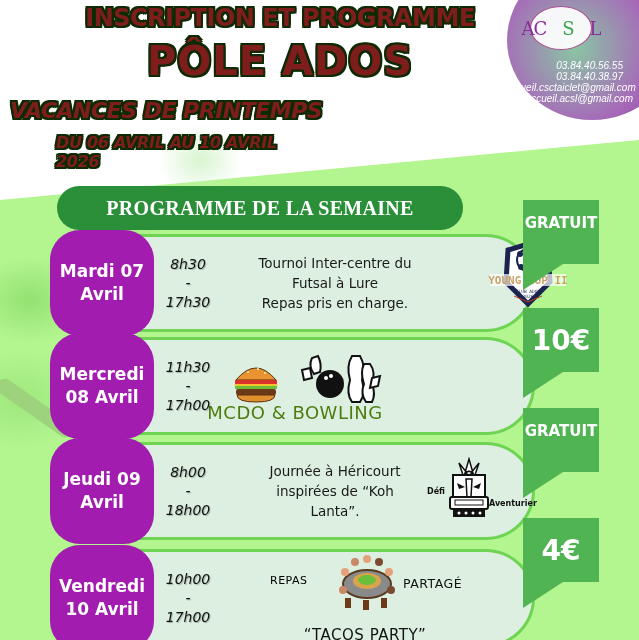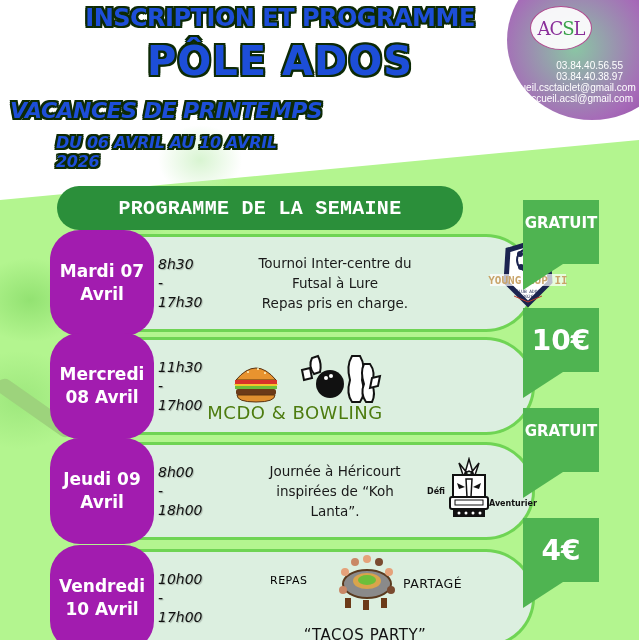--- a/index.html
+++ b/index.html
@@ -26,78 +26,79 @@
   }
   .bg-branch {
     position: absolute; left: -10px; top: 400px; width: 90px; height: 16px;
     background: #9dd37c; border-radius: 8px; transform: rotate(35deg);
   }
 
   
   .title {
     position: absolute; left: 0; width: 530px; text-align: center;
     font-family: "DejaVu Sans", sans-serif; font-weight: bold;
-    color: #1d4ed8;
+    color: #7f1d1d;
     text-shadow:
       -2px -2px 0 #0d2a05, 2px -2px 0 #0d2a05, -2px 2px 0 #0d2a05, 2px 2px 0 #0d2a05,
       0 -2px 0 #0d2a05, 0 2px 0 #0d2a05, -2px 0 0 #0d2a05, 2px 0 0 #0d2a05;
   }
   .t1 { top: 4px; left: 60px; width: 440px; font-size: 24px; letter-spacing: -0.5px; }
   .t2 { top: 38px; left: 120px; width: 320px; font-size: 40px; letter-spacing: 1px; }
   .t3 { top: 98px; left: 10px; width: 330px; text-align: left; font-size: 22px; font-style: italic; letter-spacing: -0.5px; }
   .t4 { top: 133px; left: 20px; width: 300px; text-align: left; font-size: 16px; font-style: italic; letter-spacing: -0.3px; padding-left: 36px; }
 
   
   .contact {
     position: absolute; left: 507px; top: -40px; width: 170px; height: 160px;
     border-radius: 50%;
     background: radial-gradient(circle at 40% 55%, #8ac6a4 0%, #a66bb8 55%, #8a2f9a 100%);
   }
   .logo-oval {
     position: absolute; left: 530px; top: 6px; width: 62px; height: 44px;
     border-radius: 50%; background: rgba(255,255,255,0.92);
     border: 1px solid #b04a8f;
     display: flex; align-items: center; justify-content: center;
-    font-family: "DejaVu Serif", serif; font-size: 18px; color: #8a2f9a; letter-spacing: -1px;
+    font-family: "DejaVu Serif", serif; font-size: 18px; color: #8a2f9a; letter-spacing: -1px; gap: 16px;
   }
   .logo-oval .s { color: #3aa24b; }
   .contact-lines {
     position: absolute; left: 505px; top: 60px; width: 134px; text-align: right;
     font-family: "Liberation Sans", sans-serif; color: #ffffff; font-size: 10px; line-height: 11px;
     padding-right: 4px;
+    font-style: italic;
   }
   .contact-lines div:nth-child(1), .contact-lines div:nth-child(2) { padding-right: 12px; }
   .contact-lines div:nth-child(4) { padding-right: 2px; }
 
   
   .section-head {
     position: absolute; left: 57px; top: 186px; width: 406px; height: 44px;
     background: #2b8f3a; border-radius: 22px;
-    color: #ffffff; font-family: Liberation Mono, monospace; font-weight: bold;
+    color: #ffffff; font-family: Liberation Serif, serif; font-weight: bold;
     font-size: 20px; display: flex; align-items: center; justify-content: center;
     letter-spacing: 0.3px;
   }
 
   
   .row { position: absolute; left: 50px; width: 490px; height: 106px; }
   .row .card {
     position: absolute; left: 55px; top: 4px; width: 430px; height: 98px;
     background: #dcefe0; border-radius: 0 60px 60px 0;
     border: 3px solid #6fd454; border-left: none;
   }
   .row .day {
     position: absolute; left: 0; top: 0; width: 104px; height: 106px;
     background: #a21caf; border-radius: 30px;
     color: #ffffff; font-family: "DejaVu Sans", sans-serif; font-weight: bold;
     font-size: 17px; line-height: 23px; text-align: center;
     display: flex; flex-direction: column; align-items: center; justify-content: center;
   }
   .row .times {
     position: absolute; left: 108px; top: 0; width: 60px; height: 106px;
-    display: flex; flex-direction: column; justify-content: center; align-items: flex-start;
+    display: flex; flex-direction: column; justify-content: center; align-items: center;
     font-family: "DejaVu Sans", sans-serif; font-style: italic; font-size: 14px; color: #111;
     line-height: 19px; text-shadow: 1px 1px 1px rgba(0,0,0,0.25);
   }
   .row .desc {
     position: absolute; left: 175px; top: 0; width: 220px; height: 106px;
     display: flex; flex-direction: column; justify-content: center; align-items: center;
     text-align: center; font-family: "DejaVu Sans", sans-serif; font-size: 13.5px;
     line-height: 20px; color: #1a1a1a;
   }
 

